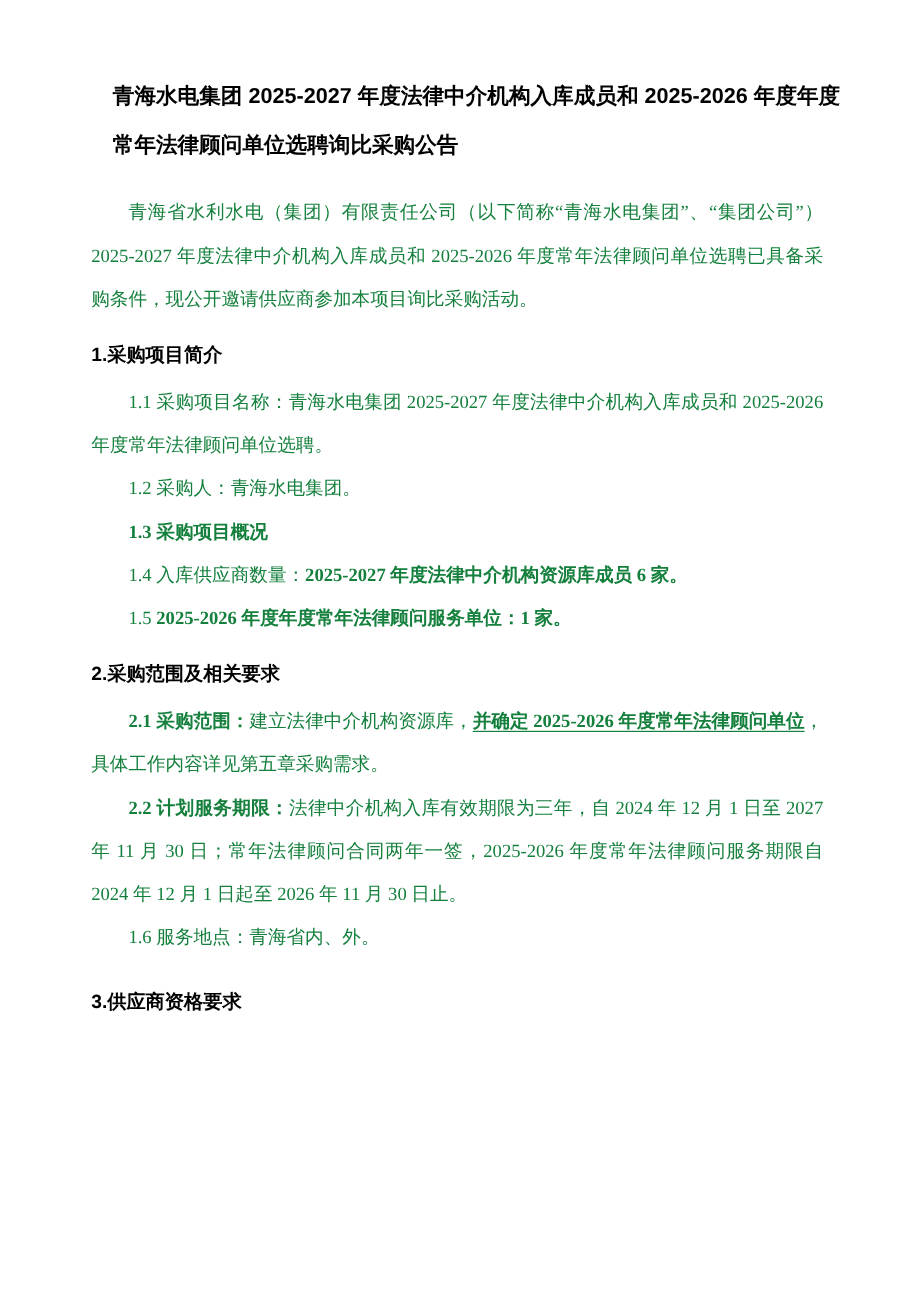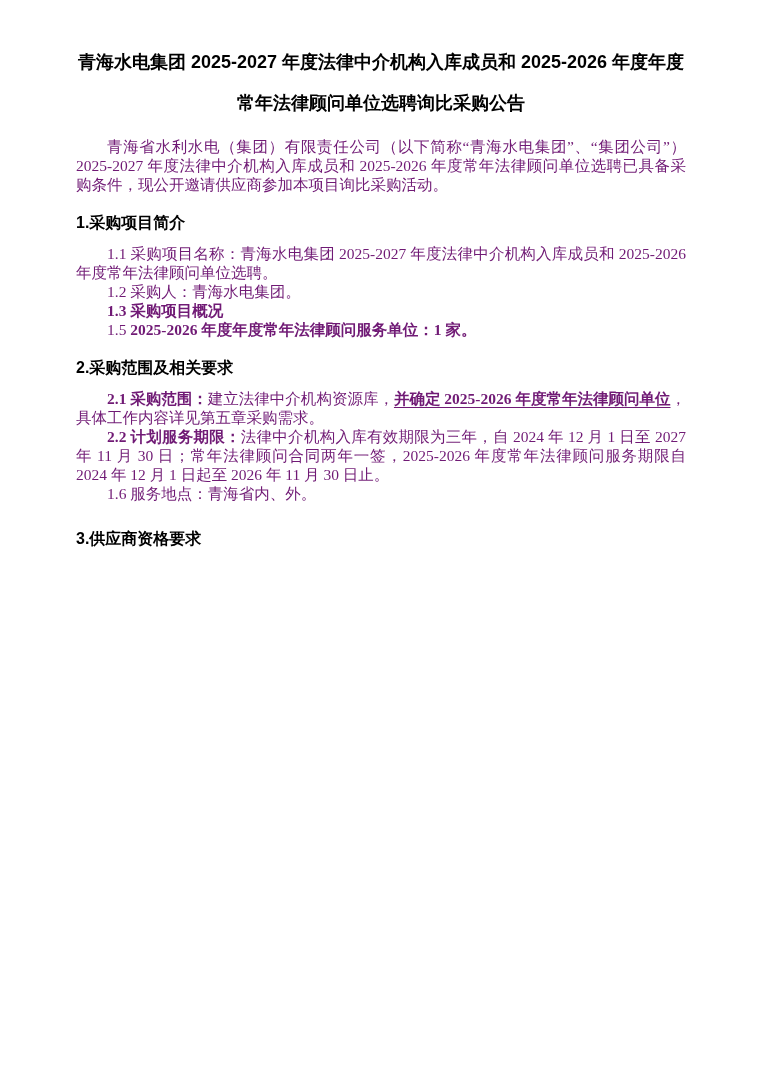--- a/index.html
+++ b/index.html
@@ -14,36 +14,36 @@
     background: #ffffff;
     box-sizing: border-box;
     padding: 42px 76px 0 76px;
     color: #000000;
     overflow: hidden;
   }
   .doc-title {
     font-family: "Liberation Sans", "DejaVu Sans", sans-serif;
     font-weight: 700;
     font-size: 18px;
-    text-align: center;
-    margin: 0;
+    text-align: left;
+    margin: 18px;
     color: #000000;
   }
   .title-line {
     display: block;
     line-height: 41px;
     white-space: nowrap;
   }
   .body-p {
     font-family: "Liberation Serif", "DejaVu Serif", serif;
     font-size: 15.5px;
-    line-height: 19px;
+    line-height: 36px;
     text-align: justify;
     margin: 0;
-    color: #701a75;
+    color: #15803d;
   }
   .indent { text-indent: 2em; }
   .intro { margin-top: 13px; }
   .sec-heading {
     font-family: "Liberation Sans", "DejaVu Sans", sans-serif;
     font-weight: 600;
     font-size: 16px;
     line-height: 24px;
     margin: 17px 0 9px 0;
     color: #000000;
@@ -66,20 +66,21 @@
 
   <h2 class="sec-heading">1.采购项目简介</h2>
 
   <p class="body-p indent">1.1 采购项目名称：青海水电集团 2025-2027 年度法律中介机构入库成员和 2025-2026 年度常年法律顾问单位选聘。</p>
 
   <p class="body-p indent">1.2 采购人：青海水电集团。</p>
 
   <p class="body-p indent b">1.3 采购项目概况</p>
 
 
+  <p class="body-p indent"><span>1.4 入库供应商数量：</span><span class="b">2025-2027 年度法律中介机构资源库成员 6 家。</span></p>
 
   <p class="body-p indent"><span>1.5 </span><span class="b">2025-2026 年度年度常年法律顾问服务单位：1 家。</span></p>
 
   <h2 class="sec-heading">2.采购范围及相关要求</h2>
 
   <p class="body-p indent"><span class="b">2.1 采购范围：</span><span>建立法律中介机构资源库，</span><span class="bu">并确定 2025-2026 年度常年法律顾问单位</span><span>，具体工作内容详见第五章采购需求。</span></p>
 
   <p class="body-p indent"><span class="b">2.2 计划服务期限：</span><span>法律中介机构入库有效期限为三年，自 2024 年 12 月 1 日至 2027 年 11 月 30 日；常年法律顾问合同两年一签，2025-2026 年度常年法律顾问服务期限自 2024 年 12 月 1 日起至 2026 年 11 月 30 日止。</span></p>
 
   <p class="body-p indent">1.6 服务地点：青海省内、外。</p>

